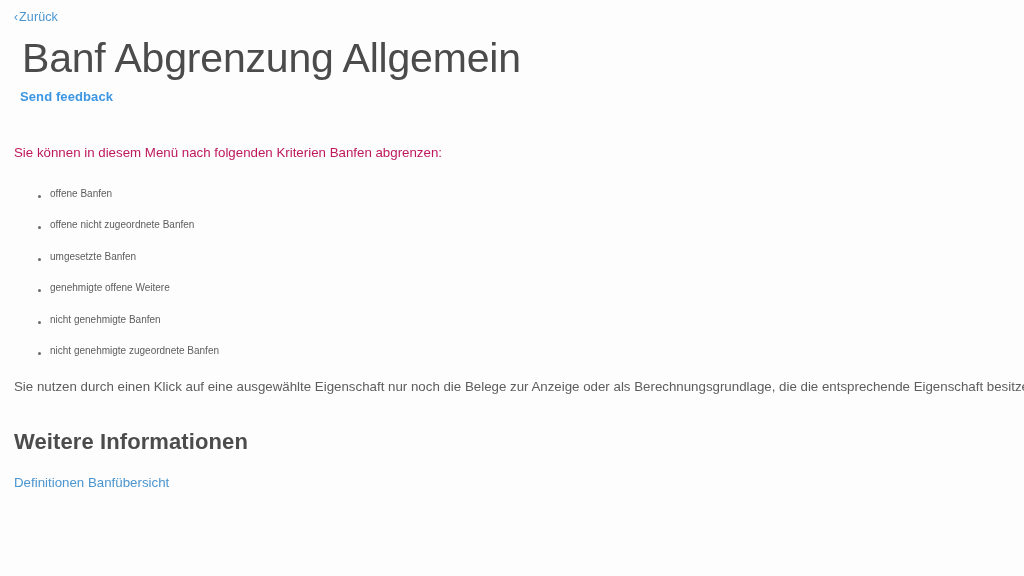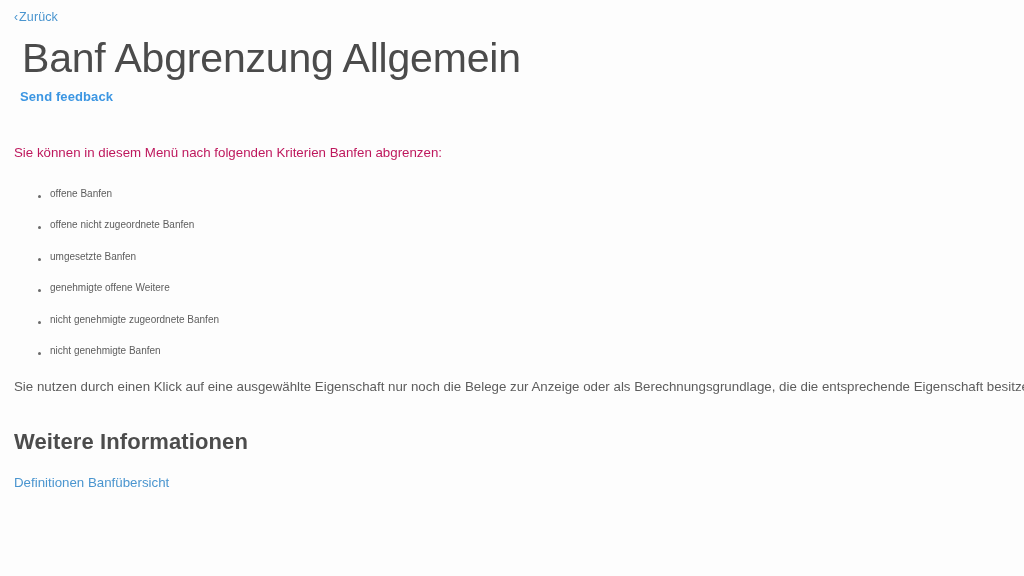--- a/index.html
+++ b/index.html
@@ -149,22 +149,22 @@
 
   <div class="content">
 
     <p class="intro-paragraph">Sie können in diesem Menü nach folgenden Kriterien Banfen abgrenzen:</p>
 
     <ul class="criteria-list">
       <li class="criteria-item">offene Banfen</li>
       <li class="criteria-item">offene nicht zugeordnete Banfen</li>
       <li class="criteria-item">umgesetzte Banfen</li>
       <li class="criteria-item">genehmigte offene Weitere</li>
+      <li class="criteria-item">nicht genehmigte Banfen</li>
       <li class="criteria-item">nicht genehmigte zugeordnete Banfen</li>
-      <li class="criteria-item">nicht genehmigte Banfen</li>
     </ul>
 
     <p class="closing-paragraph">Sie nutzen durch einen Klick auf eine ausgewählte Eigenschaft nur noch die Belege zur Anzeige oder als Berechnungsgrundlage, die die entsprechende Eigenschaft besitzen.</p>
 
   </div>
 
   <div class="further-info">
     <h2 class="further-info-heading">Weitere Informationen</h2>
     <a class="further-info-link" href="#">Definitionen Banfübersicht</a>
   </div>

